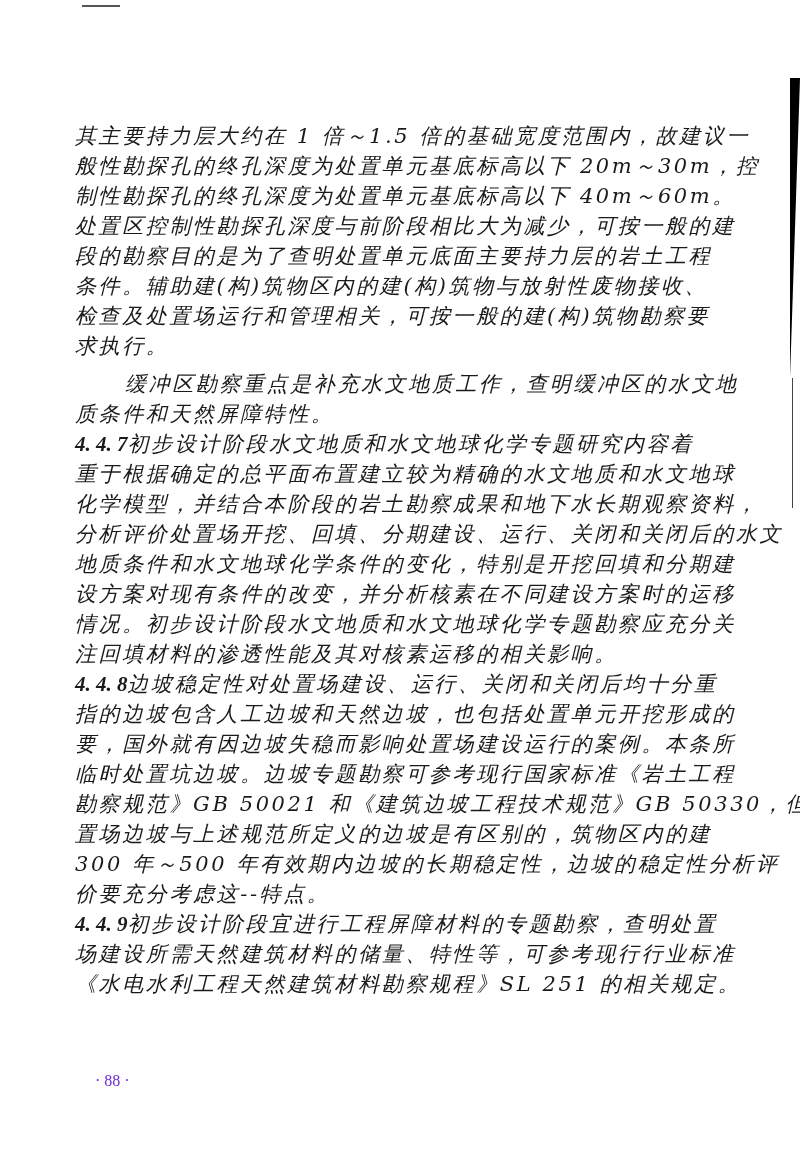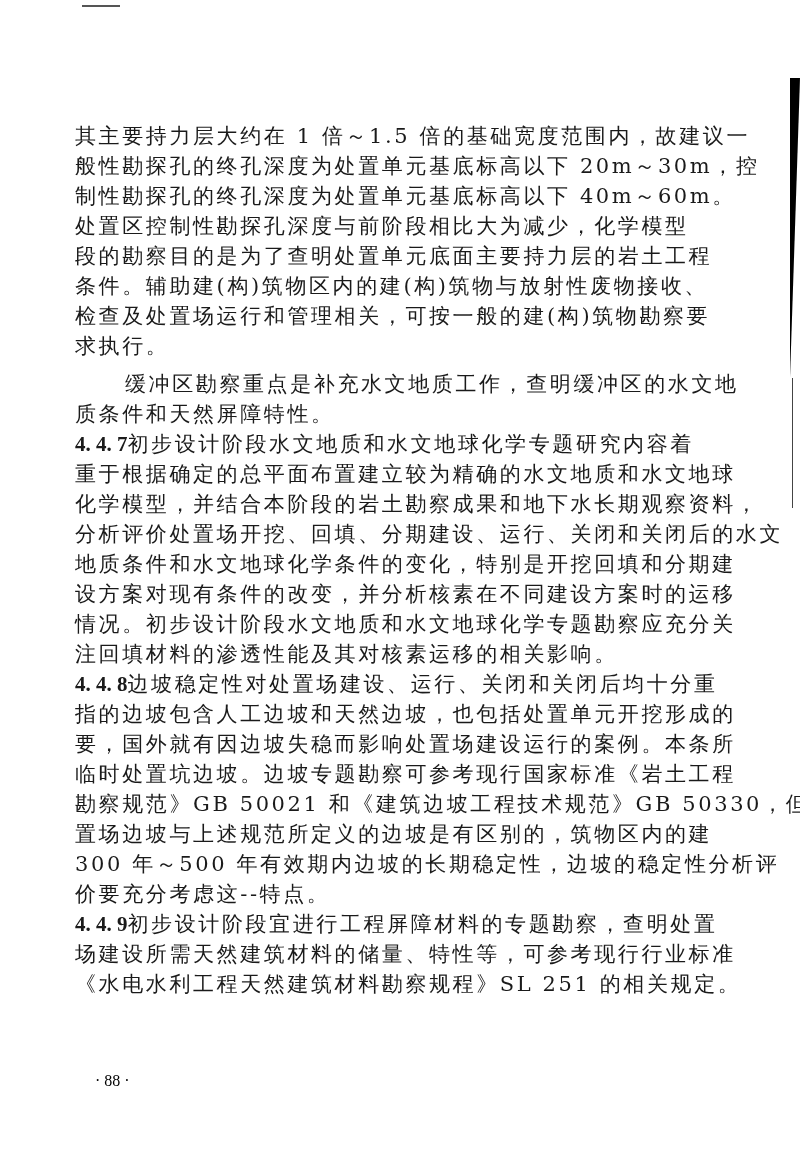--- a/index.html
+++ b/index.html
@@ -6,43 +6,43 @@
   body {
     width: 800px; height: 1169px; background: #ffffff; position: relative; overflow: hidden;
     font-family: "DejaVu Serif", "Liberation Serif", serif; color: #1a1a1a;
   }
   .top-rule { position: absolute; left: 82px; top: 5px; width: 38px; height: 2px; background: #555; }
   .binding-edge {
     position: absolute; left: 790px; top: 78px; width: 0; height: 0;
     border-left: 10px solid #000; border-bottom: 300px solid transparent;
   }
   .binding-edge-thin { position: absolute; left: 792px; top: 378px; width: 1px; height: 130px; background: #444; }
-  .page { position: absolute; left: 75px; top: 121px; width: 645px; }
+  .page { position: absolute; left: 75px; top: 121px; width: 645px; font-style: italic; }
   .line {
     height: 30px; line-height: 30px; font-size: 21px; white-space: nowrap;
     letter-spacing: 2.6px; overflow: visible;
   }
   .indent { padding-left: 50px; margin-top: 8px; }
   .num { font-weight: bold; font-family: "Liberation Serif", serif; letter-spacing: 0; }
-  .page-number { position: absolute; left: 95px; top: 1072px; font-size: 16px; font-family: "Liberation Serif", serif; color: #000000; }
+  .page-number { position: absolute; left: 95px; top: 1072px; font-size: 16px; font-family: "Liberation Serif", serif; color: #6d28d9; }
 </style>
 </head>
 <body>
 
 <div class="top-rule"></div>
 <div class="binding-edge"></div>
 <div class="binding-edge-thin"></div>
 
 <div class="page">
 
   <div>
     <div class="line">其主要持力层大约在 1 倍～1.5 倍的基础宽度范围内，故建议一</div>
     <div class="line">般性勘探孔的终孔深度为处置单元基底标高以下 20m～30m，控</div>
     <div class="line">制性勘探孔的终孔深度为处置单元基底标高以下 40m～60m。</div>
-    <div class="line">处置区控制性勘探孔深度与前阶段相比大为减少，化学模型</div>
+    <div class="line">处置区控制性勘探孔深度与前阶段相比大为减少，可按一般的建</div>
     <div class="line">段的勘察目的是为了查明处置单元底面主要持力层的岩土工程</div>
     <div class="line">条件。辅助建(构)筑物区内的建(构)筑物与放射性废物接收、</div>
     <div class="line">检查及处置场运行和管理相关，可按一般的建(构)筑物勘察要</div>
     <div class="line">求执行。</div>
   </div>
 
   <div>
     <div class="line indent">缓冲区勘察重点是补充水文地质工作，查明缓冲区的水文地</div>
     <div class="line">质条件和天然屏障特性。</div>
   </div>

